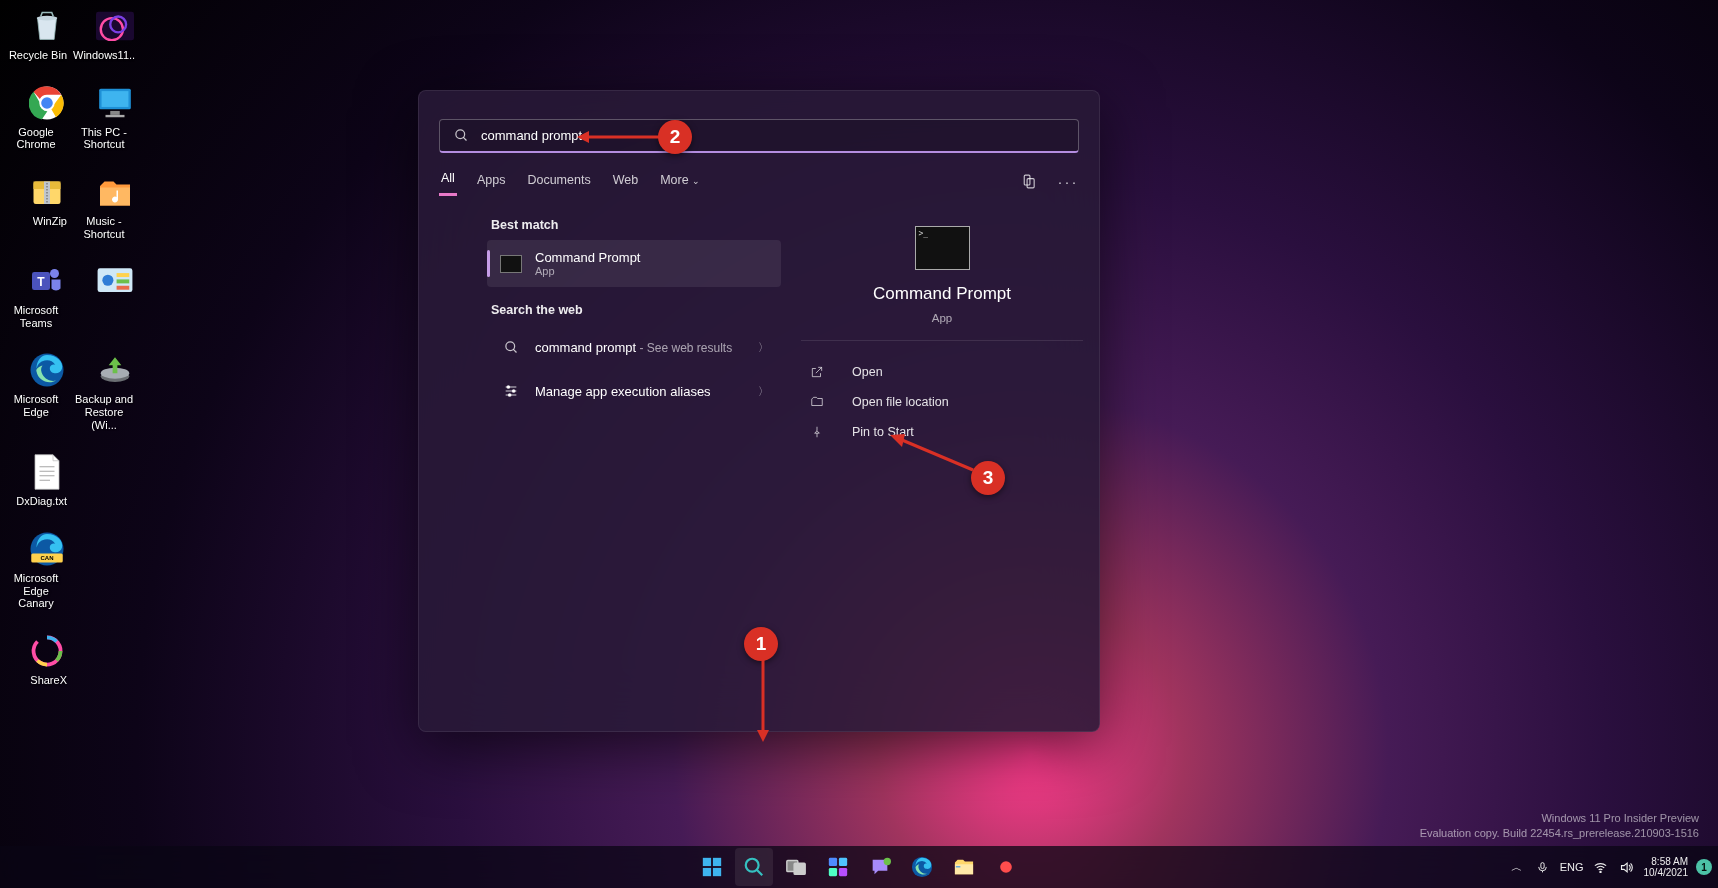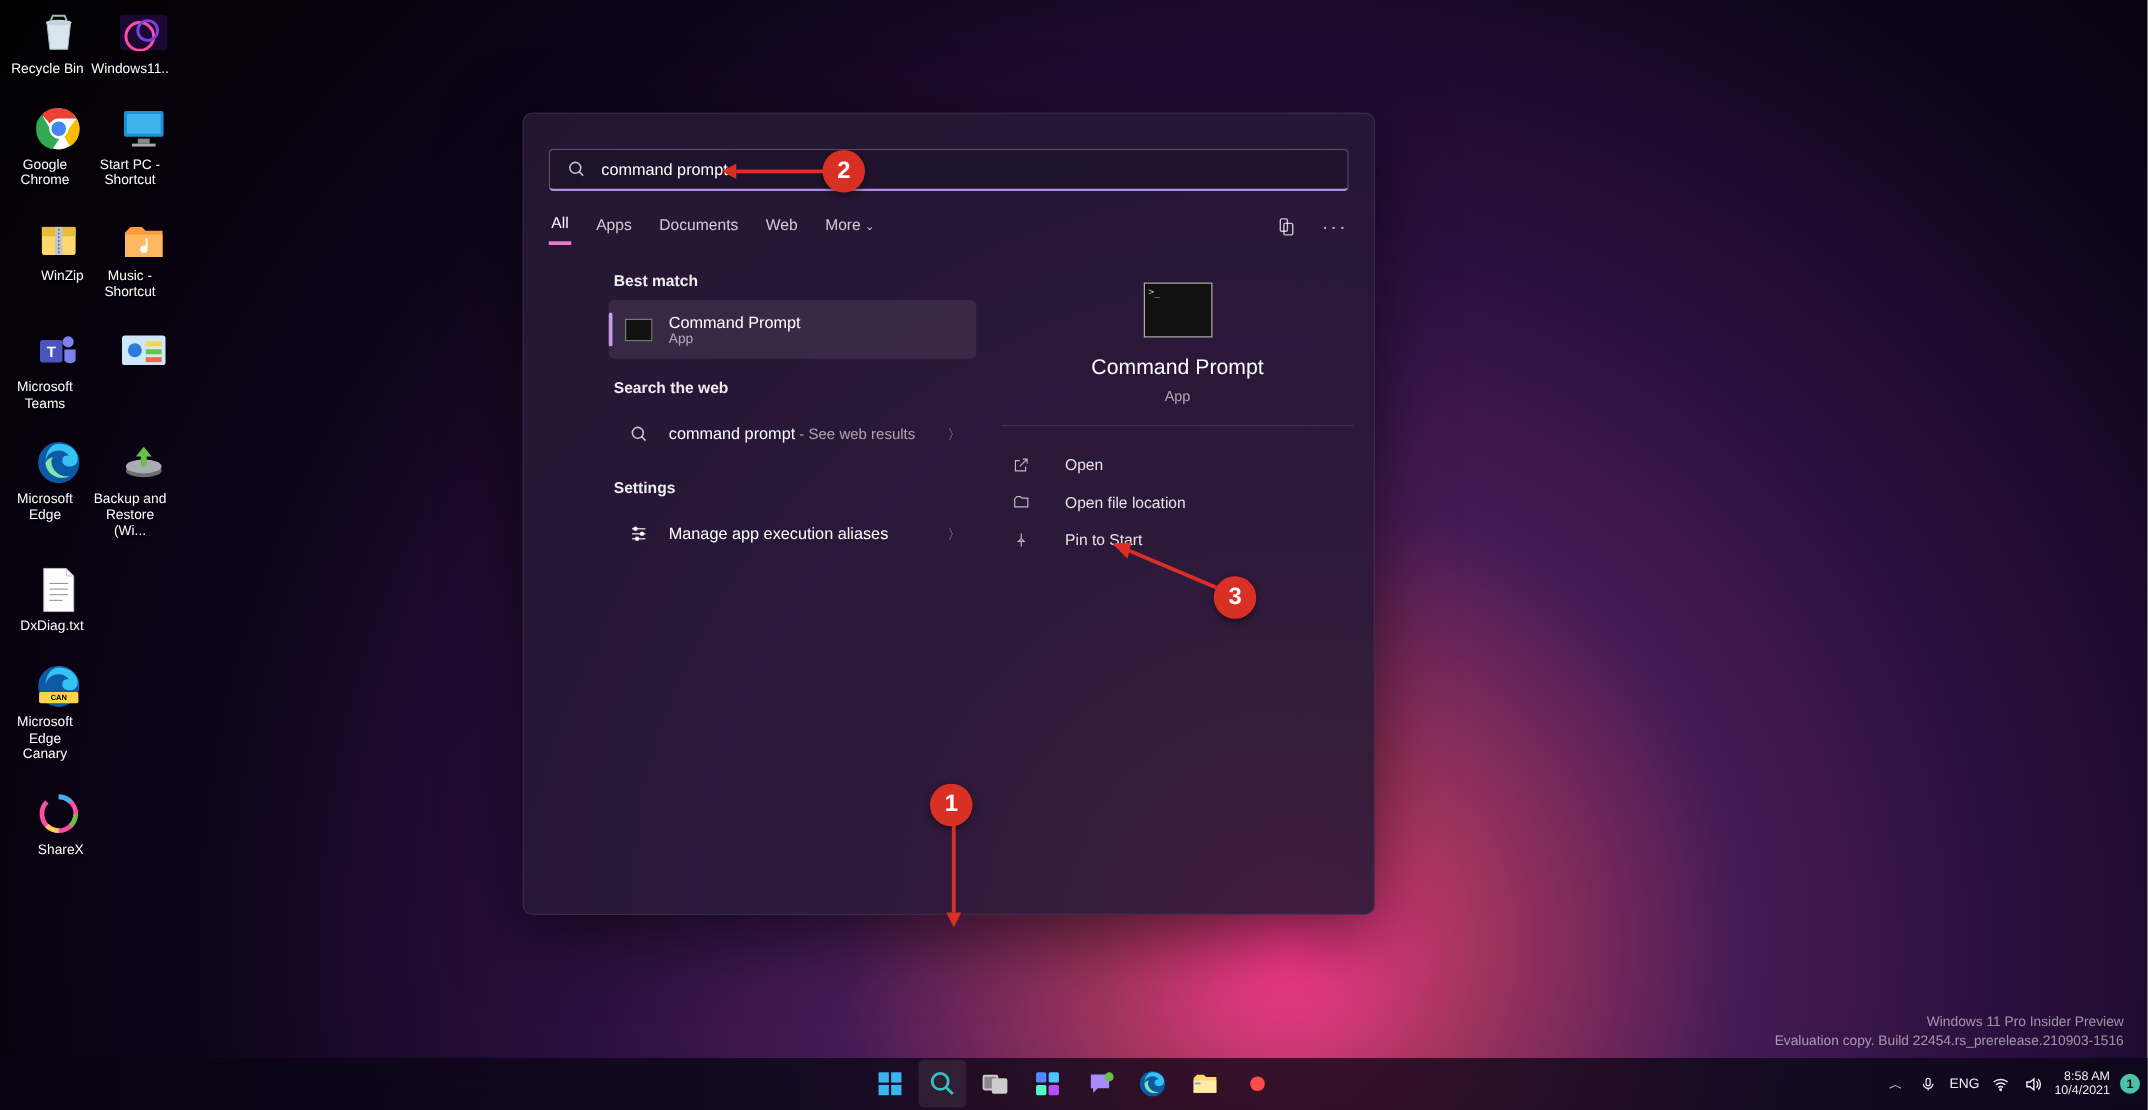--- a/index.html
+++ b/index.html
@@ -92,21 +92,21 @@
       </div>
       <div class="desktop-icon">
         <span class="ico">
           <svg width="38" height="36" viewBox="0 0 48 44">
             <rect x="4" y="4" width="40" height="26" rx="2" fill="#1e90d6"></rect>
             <rect x="7" y="7" width="34" height="20" fill="#3eb4ef"></rect>
             <rect x="18" y="32" width="12" height="5" fill="#888"></rect>
             <rect x="12" y="37" width="24" height="3" fill="#aaa"></rect>
           </svg>
         </span>
-        <span class="lbl">Start PC - Shortcut</span>
+        <span class="lbl">This PC - Shortcut</span>
       </div>
       <div class="desktop-icon">
         <span class="ico">
           <svg width="36" height="36" viewBox="0 0 48 48">
             <rect x="6" y="10" width="36" height="30" rx="3" fill="#ffd76a"></rect>
             <rect x="6" y="10" width="36" height="10" fill="#e8bb3a"></rect>
             <rect x="20" y="10" width="8" height="30" fill="#c0c6cc"></rect>
             <line x1="24" y1="12" x2="24" y2="38" stroke="#666" stroke-width="1.5" stroke-dasharray="2 2"></line>
           </svg>
         </span>
@@ -245,21 +245,20 @@
         <div class="result">
           <span class="ricon">
               <svg width="15" height="15" viewBox="0 0 24 24" fill="none" stroke="rgba(255,255,255,.75)" stroke-width="2">
                 <circle cx="10" cy="10" r="7"></circle>
                 <line x1="20" y1="20" x2="15" y2="15"></line>
               </svg>
             </span>
           <span class="rtext"><span class="t1"><span>command prompt</span><span class="sub-dim"> - See web results</span></span></span>
           <span class="chev">〉</span>
         </div>
-        <div class="sect-title" style="margin-top:6px;">Settings</div>
         <div class="result">
           <span class="ricon">
               <svg width="16" height="16" viewBox="0 0 24 24" fill="none" stroke="rgba(255,255,255,.75)" stroke-width="1.6">
                 <line x1="4" y1="6" x2="20" y2="6"></line>
                 <line x1="4" y1="12" x2="20" y2="12"></line>
                 <line x1="4" y1="18" x2="20" y2="18"></line>
                 <circle cx="8" cy="6" r="2" fill="#fff"></circle>
                 <circle cx="16" cy="12" r="2" fill="#fff"></circle>
                 <circle cx="10" cy="18" r="2" fill="#fff"></circle>
               </svg>

